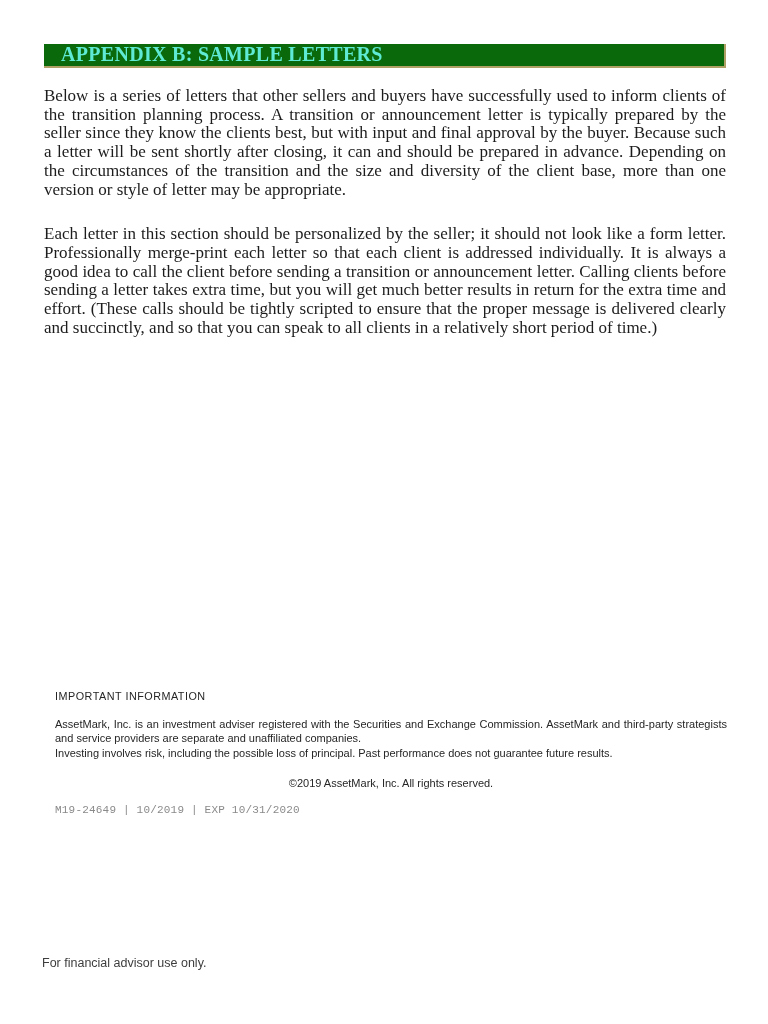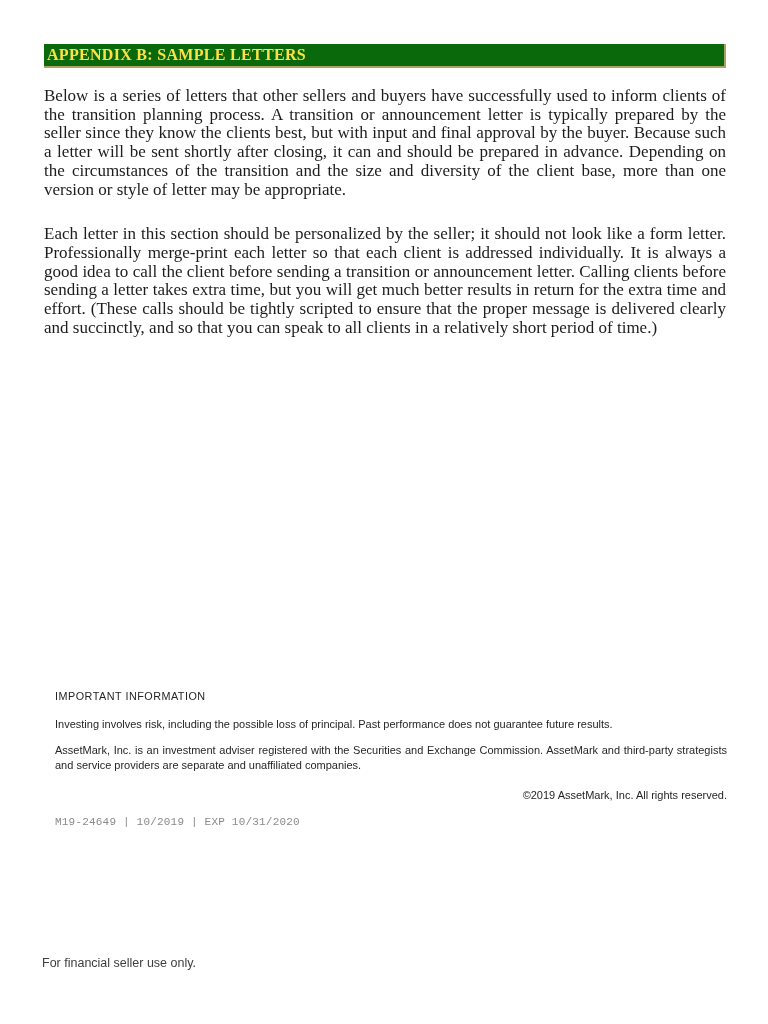--- a/index.html
+++ b/index.html
@@ -18,25 +18,25 @@
     width: 682px;
     height: 24px;
     background: #0a6a0b;
     border-right: 2px solid #afa065;
     border-bottom: 2px solid #afa065;
   }
   .header-bar .title {
     display: block;
     font-family: "Liberation Serif", serif;
     font-weight: bold;
-    font-size: 16px;
+    font-size: 20px;
     line-height: 21px;
     letter-spacing: 0.3px;
-    color: #fde047;
-    padding-left: 3px;
+    color: #5eead4;
+    padding-left: 17px;
     white-space: nowrap;
   }
   .body-text {
     position: absolute;
     left: 44px;
     top: 87px;
     width: 682px;
     font-family: "Liberation Serif", serif;
     font-size: 17px;
     line-height: 18.7px;
@@ -54,21 +54,21 @@
     line-height: 14.6px;
     color: #262626;
   }
   .footer-heading {
     font-size: 10.8px;
     letter-spacing: 0.5px;
     margin: 0 0 13px 0;
   }
   .footer-para { margin: 0 0 12px 0; text-align: justify; }
   .footer-para.no-gap { margin-bottom: 0; }
-  .copyright { margin: 16px 0 12px 0; text-align: right; }
+  .copyright { margin: 16px 0 12px 0; text-align: center; }
   .doc-code { color: #8a8a8a; margin: 0; letter-spacing: 0.2px; font-family: Liberation Mono, monospace; }
   .advisor-note {
     position: absolute;
     left: 42px;
     top: 956px;
     font-family: "Liberation Sans", sans-serif;
     font-size: 12.5px;
     color: #3d3d3d;
   }
 </style>
@@ -81,21 +81,21 @@
     <span class="title">APPENDIX B: SAMPLE LETTERS</span>
   </div>
 
   <div class="body-text">
     <p class="body-para">Below is a series of letters that other sellers and buyers have successfully used to inform clients of the transition planning process. A transition or announcement letter is typically prepared by the seller since they know the clients best, but with input and final approval by the buyer. Because such a letter will be sent shortly after closing, it can and should be prepared in advance. Depending on the circumstances of the transition and the size and diversity of the client base, more than one version or style of letter may be appropriate.</p>
     <p class="body-para">Each letter in this section should be personalized by the seller; it should not look like a form letter. Professionally merge-print each letter so that each client is addressed individually. It is always a good idea to call the client before sending a transition or announcement letter. Calling clients before sending a letter takes extra time, but you will get much better results in return for the extra time and effort. (These calls should be tightly scripted to ensure that the proper message is delivered clearly and succinctly, and so that you can speak to all clients in a relatively short period of time.)</p>
   </div>
 
   <div class="footer">
     <div class="footer-heading">IMPORTANT INFORMATION</div>
+    <p class="footer-para no-gap">AssetMark, Inc. is an investment adviser registered with the Securities and Exchange Commission.  AssetMark and third-party strategists and service providers are separate and unaffiliated companies.</p>
     <p class="footer-para">Investing involves risk, including the possible loss of principal. Past performance does not guarantee future results.</p>
-    <p class="footer-para no-gap">AssetMark, Inc. is an investment adviser registered with the Securities and Exchange Commission.  AssetMark and third-party strategists and service providers are separate and unaffiliated companies.</p>
     <p class="copyright">©2019 AssetMark, Inc.  All rights reserved.</p>
     <p class="doc-code">M19-24649 | 10/2019 | EXP 10/31/2020</p>
   </div>
 
-  <div class="advisor-note">For financial seller use only.</div>
+  <div class="advisor-note">For financial advisor use only.</div>
 
 </div>
 
 </body></html>

